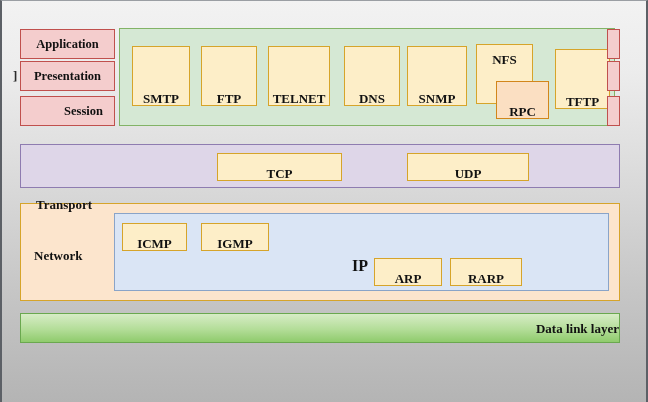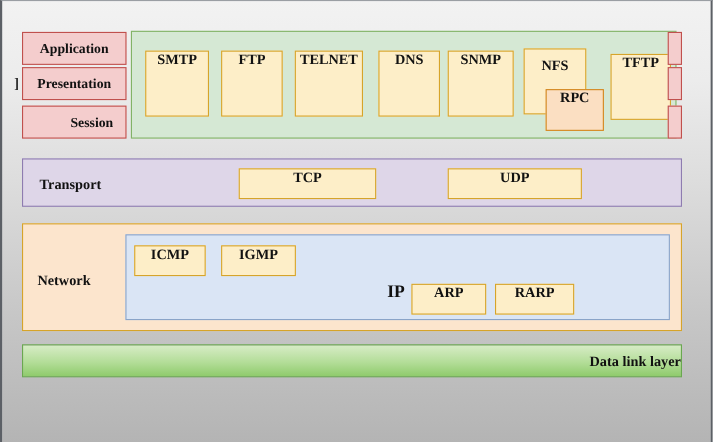--- a/index.html
+++ b/index.html
@@ -75,21 +75,21 @@
     z-index: 3;
   }
 
   
   .proto {
     position: absolute;
     box-sizing: border-box;
     background: #fdeec8;
     border: 1px solid #d6a42a;
     display: flex;
-    align-items: flex-start;
+    align-items: flex-end;
     justify-content: center;
     z-index: 4;
   }
   .proto .lbl { font-size: 13px; }
 
   
   .proto.peach {
     background: #fbdfc2;
     border: 1px solid #d2861b;
     z-index: 5;
@@ -99,20 +99,21 @@
   #transport-band {
     position: absolute;
     box-sizing: border-box;
     background: #ded6e8;
     border: 1px solid #8e7cb0;
     z-index: 3;
   }
   #transport-label {
     position: absolute;
     z-index: 4;
+    margin-top: 36px;
   }
   #transport-label .lbl { font-size: 13px; }
 
   
   #network-band {
     position: absolute;
     box-sizing: border-box;
     background: #fce5cd;
     border: 1px solid #d6a42a;
     z-index: 3;

